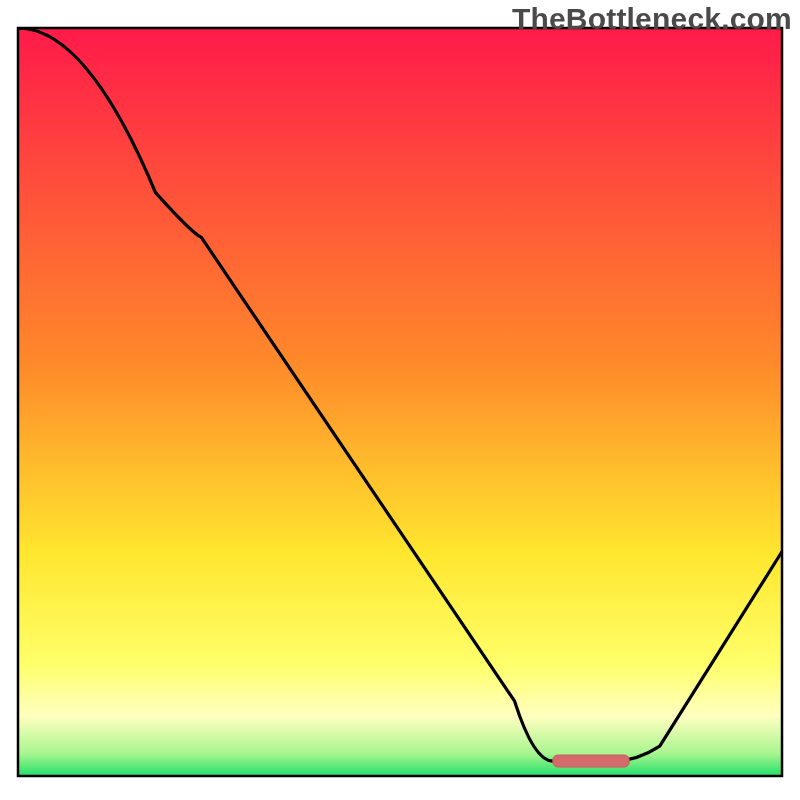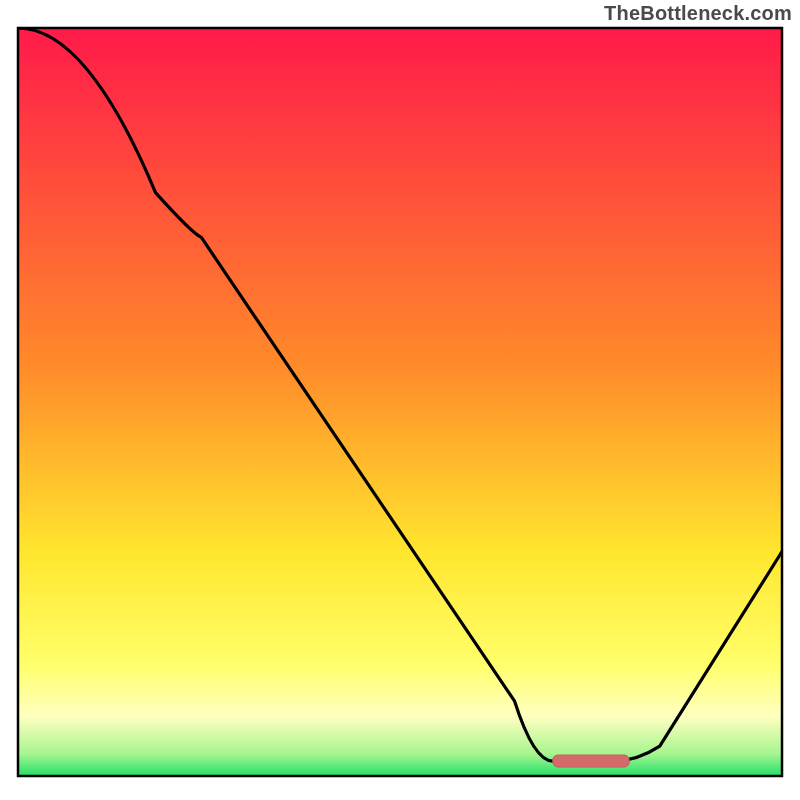--- a/index.html
+++ b/index.html
@@ -14,21 +14,21 @@
     position: relative;
     width: 800px;
     height: 800px;
     background: #ffffff;
     box-sizing: border-box;
   }
   .watermark {
     position: absolute;
     top: 2px;
     right: 8px;
-    font-size: 20px;
+    font-size: 30px;
     font-weight: 600;
     color: #4a4a4a;
     letter-spacing: 0.2px;
     z-index: 10;
     margin-left: 40px;
   }
   svg.chart {
     position: absolute;
     left: 0;
     top: 0;

